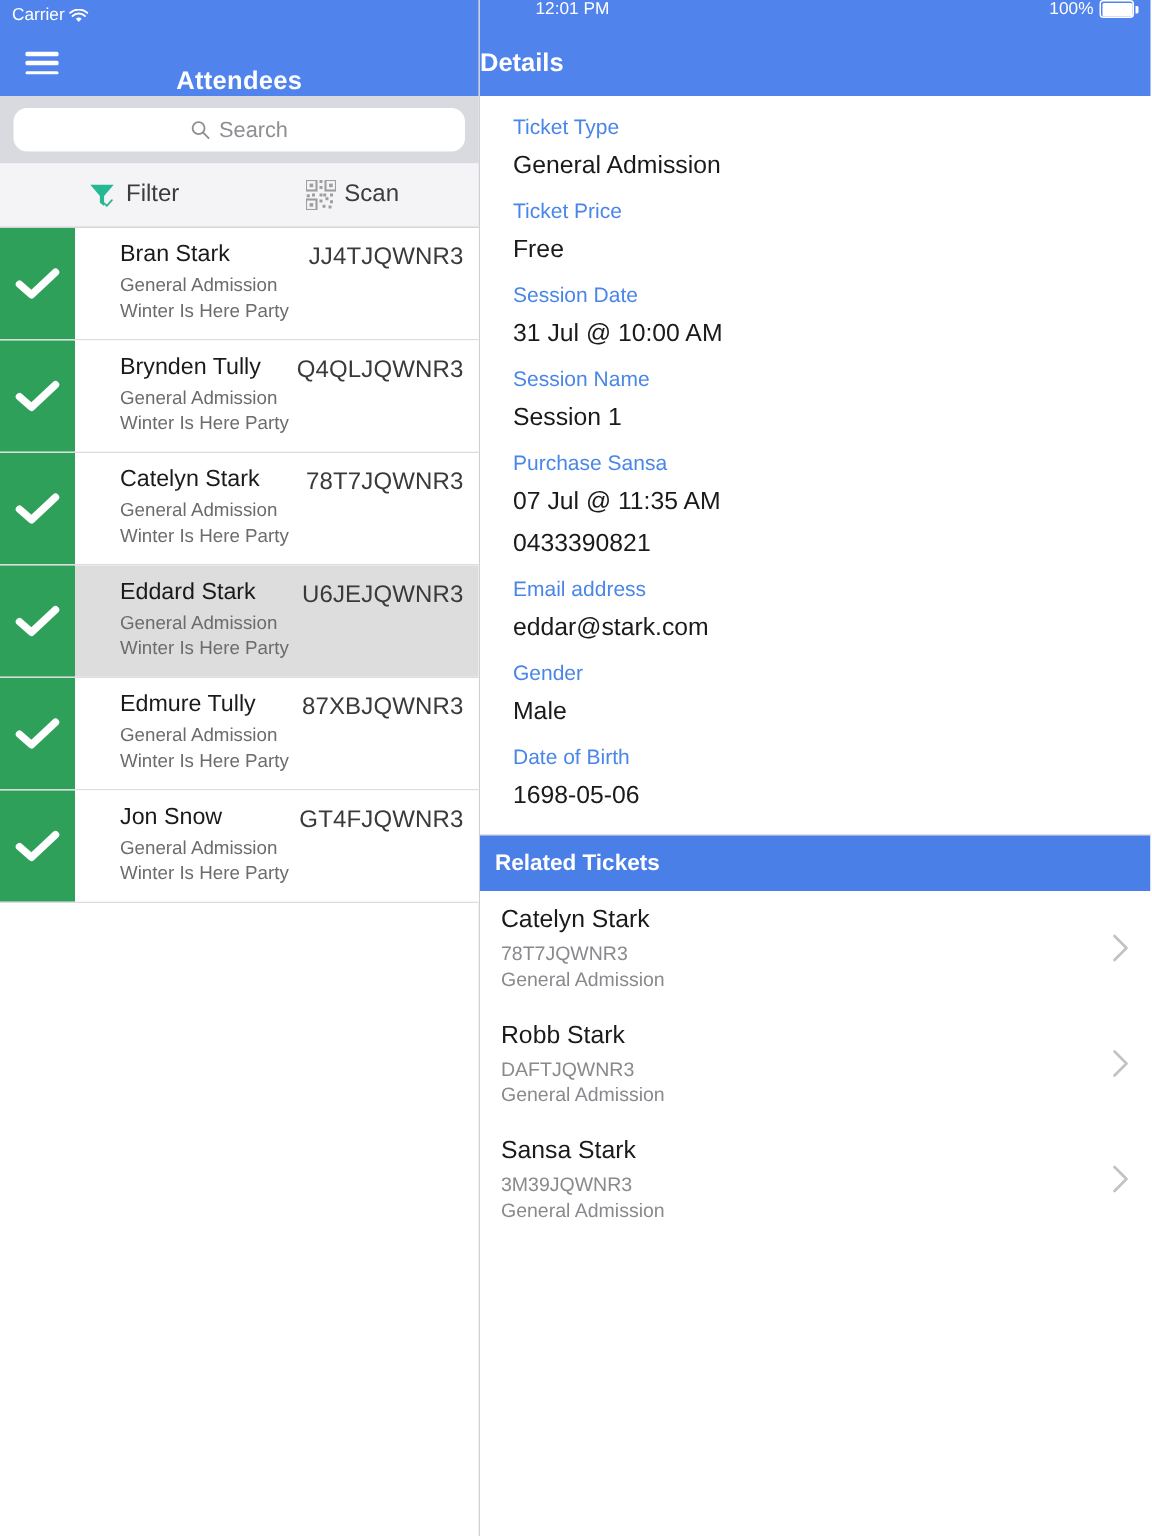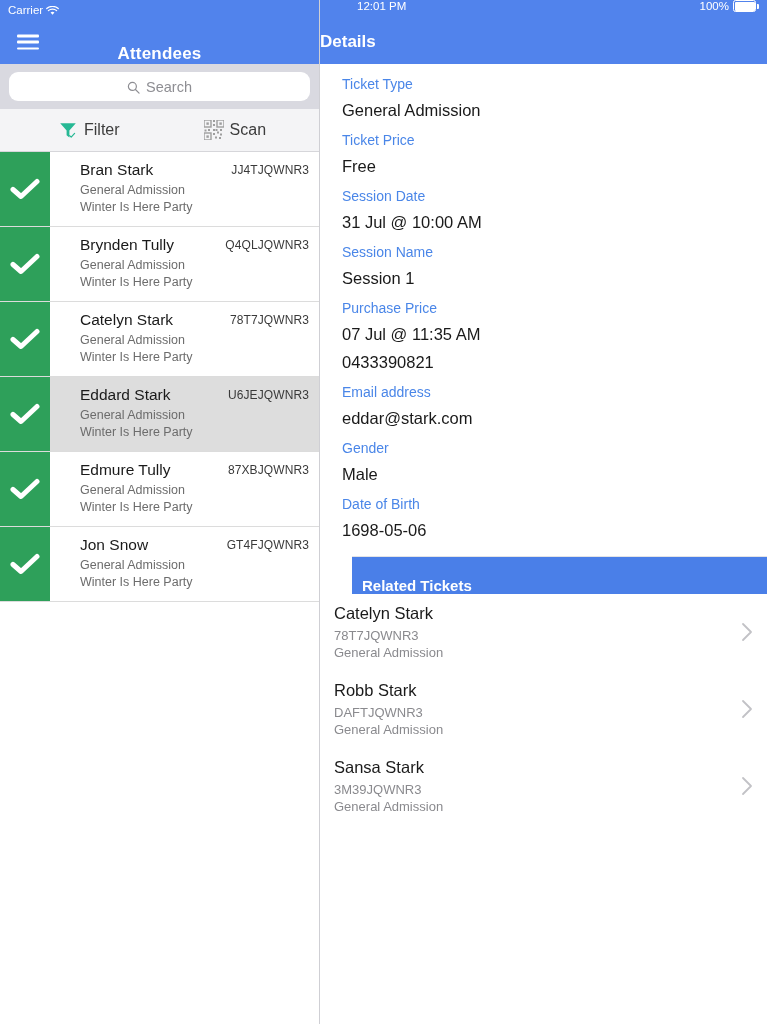--- a/index.html
+++ b/index.html
@@ -78,21 +78,21 @@
   }
   .check-glyph { width: 30px; height: 24px; }
   .row-body {
     flex: 1; padding: 9px 10px 0 30px; background: #ffffff;
     position: relative;
   }
   .row-top { display: flex; align-items: baseline; }
   .row-name { font-size: 15.5px; color: #1a1a1a; }
   .row-code {
     position: absolute; right: 10px; top: 11px;
-    font-size: 12px; color: #3a3a3a; letter-spacing: .1px;
+    font-size: 16px; color: #3a3a3a; letter-spacing: .1px;
   }
   .row-sub { font-size: 12.5px; color: #6c6c6c; margin-top: 4px; }
   .row-sub2 { font-size: 12.5px; color: #6c6c6c; margin-top: 3px; }
   .list-filler { flex: 1; background: #ffffff; }
 
   
   #right-pane {
     width: 447px; height: 1024px; background: #ffffff;
     display: flex; flex-direction: column; position: relative;
   }
@@ -127,24 +127,23 @@
   .detail-label {
     color: #4A86E8; font-size: 14px; padding-top: 12px;
   }
   .detail-value {
     color: #1a1a1a; font-size: 16.5px; padding-top: 9px;
   }
   .detail-field:first-child .detail-label { }
 
   .related-header {
     background: #4A7FE8; height: 38px;
-    display: flex; align-items: flex-end; padding-left: 10px;
+    display: flex; align-items: center; padding-left: 10px;
     margin-top: 16px;
     border-top: 1px solid #e3e3e6;
-    margin-left: 32px;
   }
   .related-header-title { color: #ffffff; font-size: 15px; font-weight: bold; }
 
   .related-row {
     position: relative; padding: 10px 36px 10px 14px;
     background: #ffffff; border-bottom: 1px solid transparent;
     cursor: pointer;
   }
   .rel-name { font-size: 16.5px; color: #1a1a1a; }
   .rel-code { font-size: 13px; color: #8a8a8e; margin-top: 5px; }
@@ -355,21 +354,21 @@
           </div>
           <div class="detail-field">
             <div class="detail-label">Session Date</div>
             <div class="detail-value">31 Jul @ 10:00 AM</div>
           </div>
           <div class="detail-field">
             <div class="detail-label">Session Name</div>
             <div class="detail-value">Session 1</div>
           </div>
           <div class="detail-field">
-            <div class="detail-label">Purchase Price</div>
+            <div class="detail-label">Purchase Sansa</div>
             <div class="detail-value">07 Jul @ 11:35 AM</div>
           </div>
           <div class="detail-field">
             <div class="detail-value">0433390821</div>
           </div>
           <div class="detail-field">
             <div class="detail-label">Email address</div>
             <div class="detail-value">eddar@stark.com</div>
           </div>
           <div class="detail-field">

